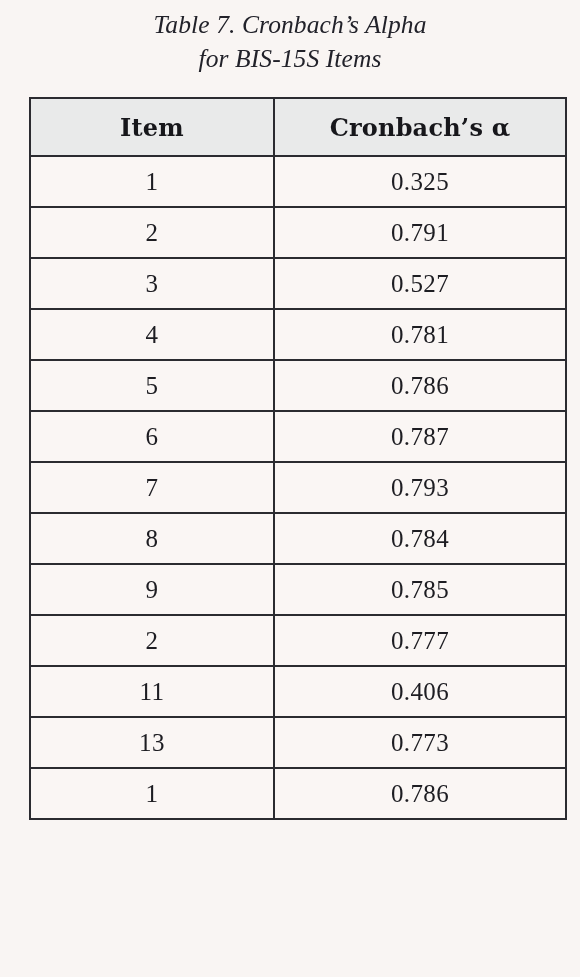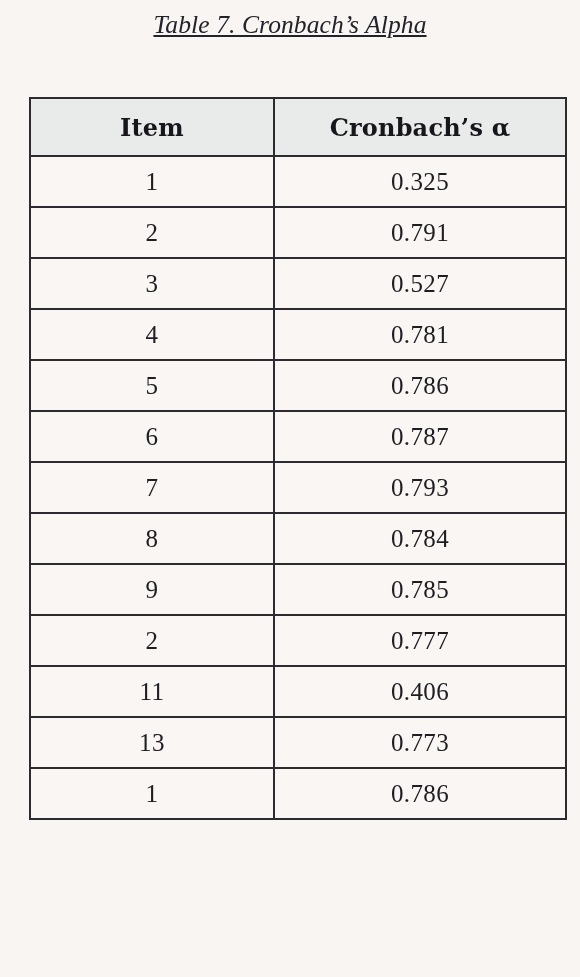--- a/index.html
+++ b/index.html
@@ -27,21 +27,20 @@
     position: absolute;
     left: 0;
     top: 8px;
     width: 580px;
     text-align: center;
     font-style: italic;
     font-size: 25.5px;
     line-height: 34px;
     letter-spacing: 0.1px;
     color: #22222a;
-    text-decoration: underline;
   }
   .caption-line {
     display: block;
     white-space: nowrap;
   }
 
   
   .table-wrap {
     position: absolute;
     left: 22px;
@@ -89,20 +88,21 @@
     color: #1d1d22;
   }
 </style>
 </head>
 <body>
 
 <div class="page">
 
   <div class="table-caption">
     <span class="caption-line">Table 7. Cronbach’s Alpha</span>
+    <span class="caption-line">for BIS-15S Items</span>
   </div>
 
   <div class="table-wrap">
     <table class="alpha-table">
       <colgroup>
         <col class="col-item">
         <col class="col-alpha">
       </colgroup>
       <thead>
         <tr>

